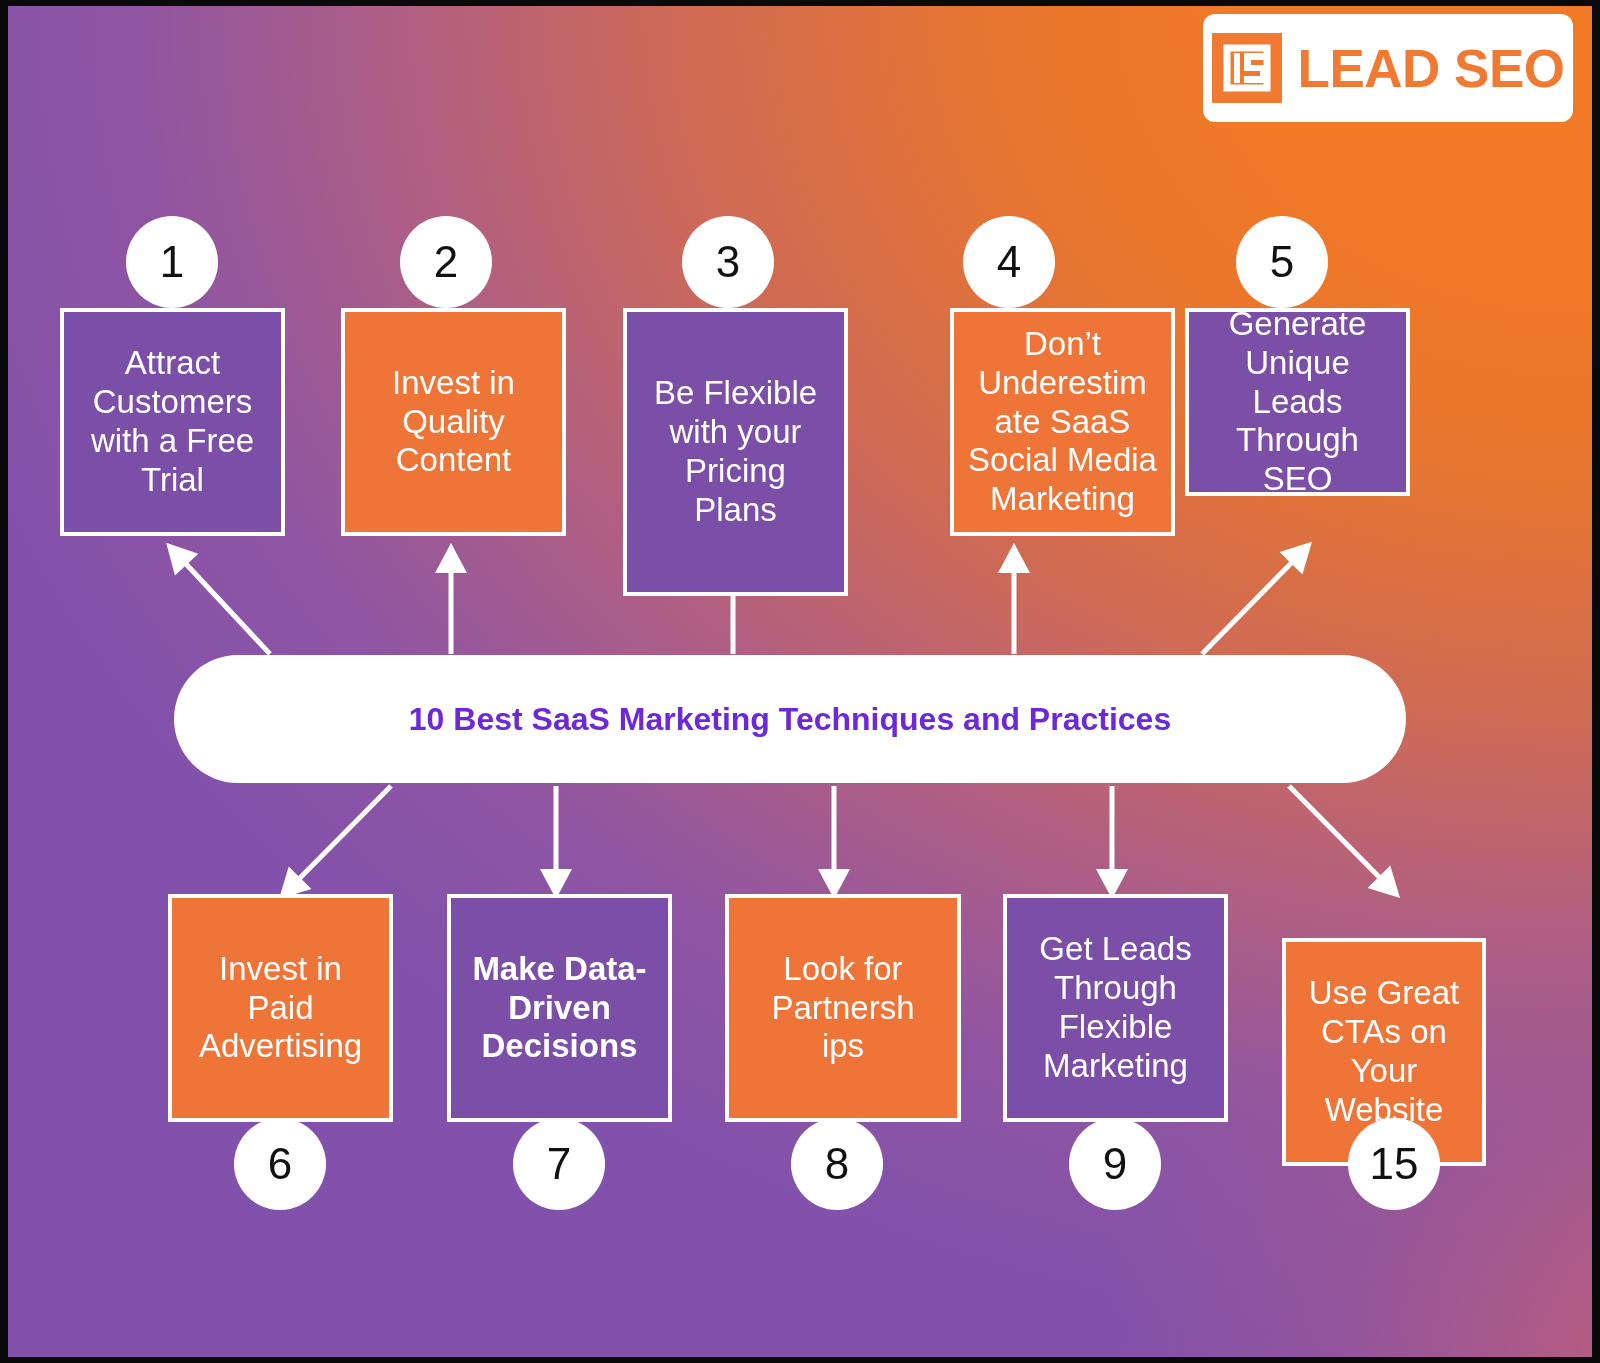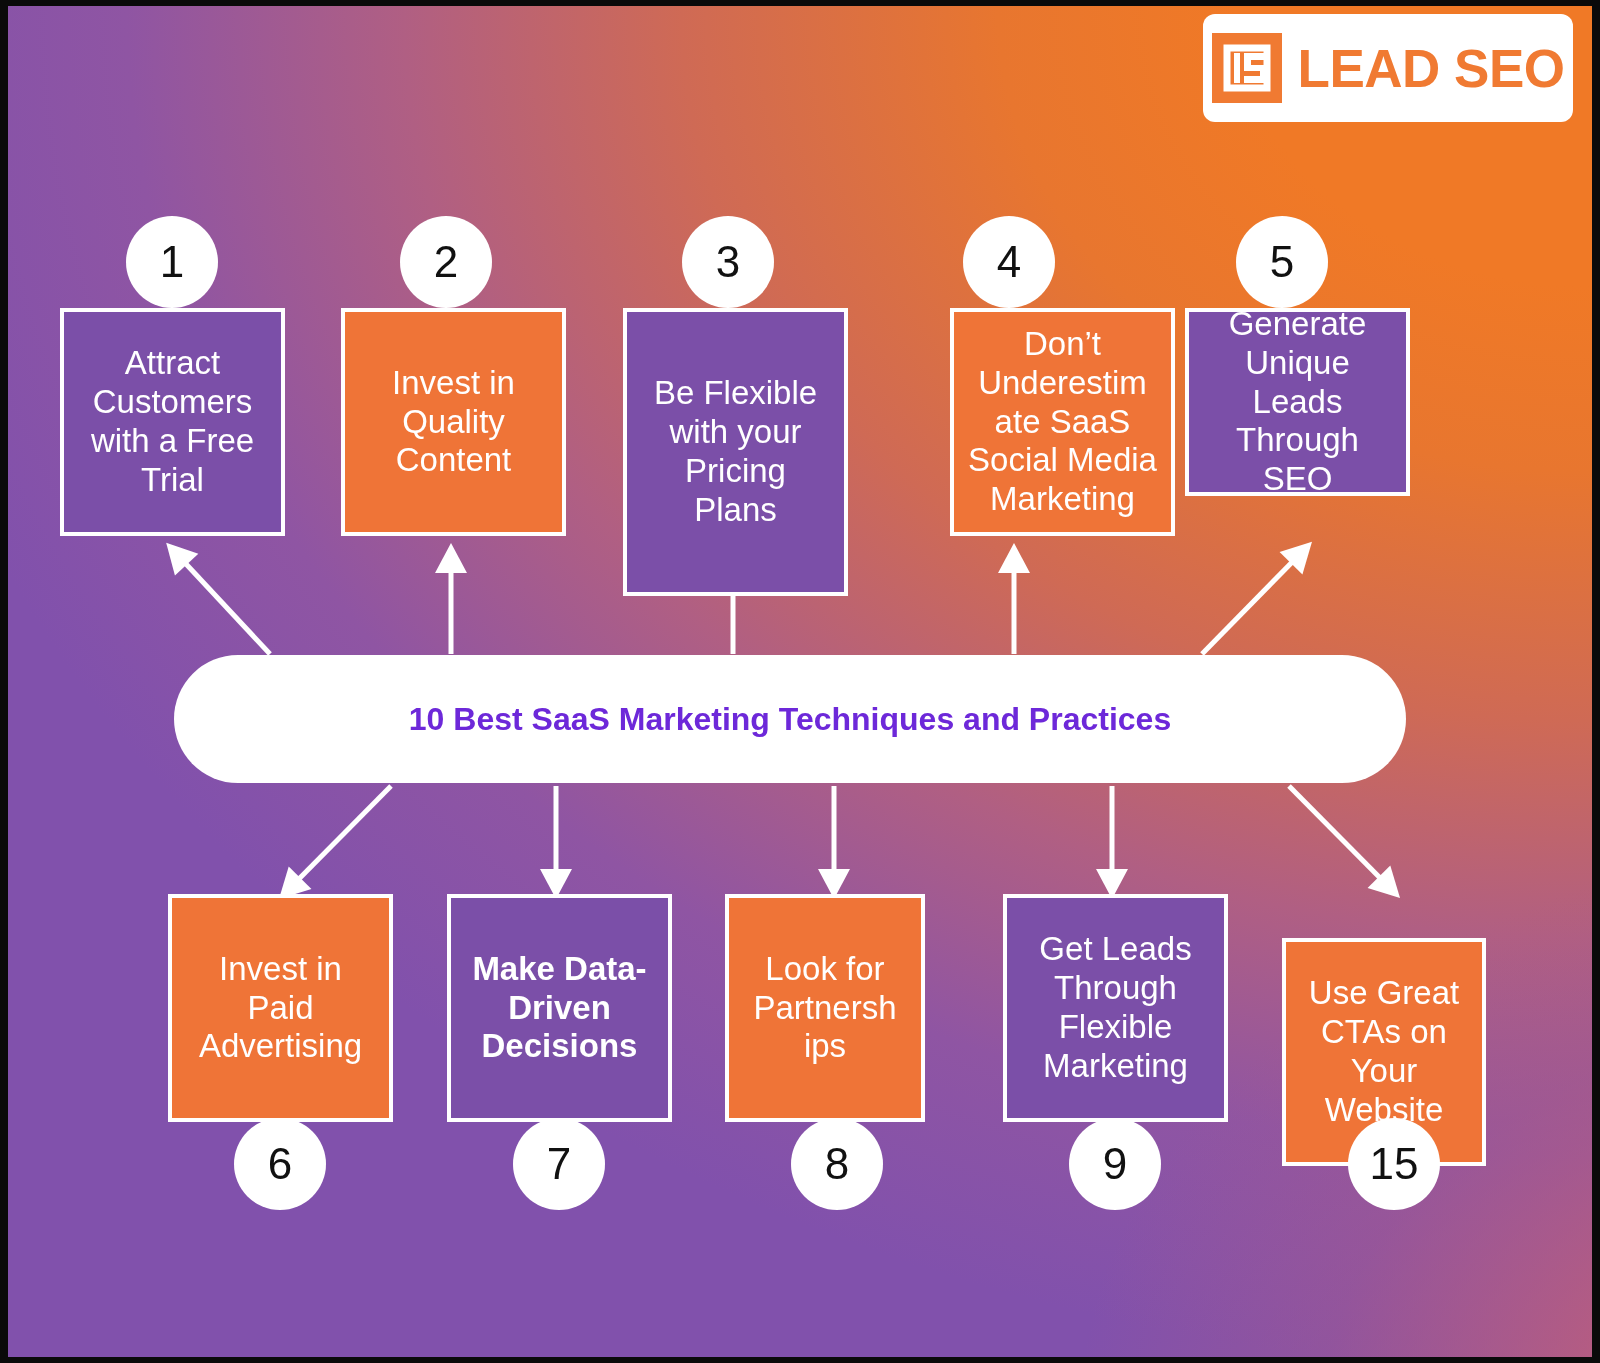--- a/index.html
+++ b/index.html
@@ -227,21 +227,21 @@
     <div id="banner">
       <span class="banner-text">10 Best SaaS Marketing Techniques and Practices</span>
     </div>
 
     <div class="node orange" style="left:160px;  top:888px; width:225px; height:228px;">Invest in
 Paid
 Advertising</div>
     <div class="node purple" style="left:439px;  top:888px; width:225px; height:228px;font-weight:bold;">Make Data-
 Driven
 Decisions</div>
-    <div class="node orange" style="left:717px;  top:888px; width:200px; height:228px;">Look for
+    <div class="node orange" style="left:717px;  top:888px; width:236px; height:228px;">Look for
 Partnersh
 ips</div>
     <div class="node purple" style="left:995px;  top:888px; width:225px; height:228px;">Get Leads
 Through
 Flexible
 Marketing</div>
     <div class="node orange" style="left:1274px; top:888px; width:204px; height:228px;margin-top:44px;">Use Great
 CTAs on
 Your
 Website</div>

